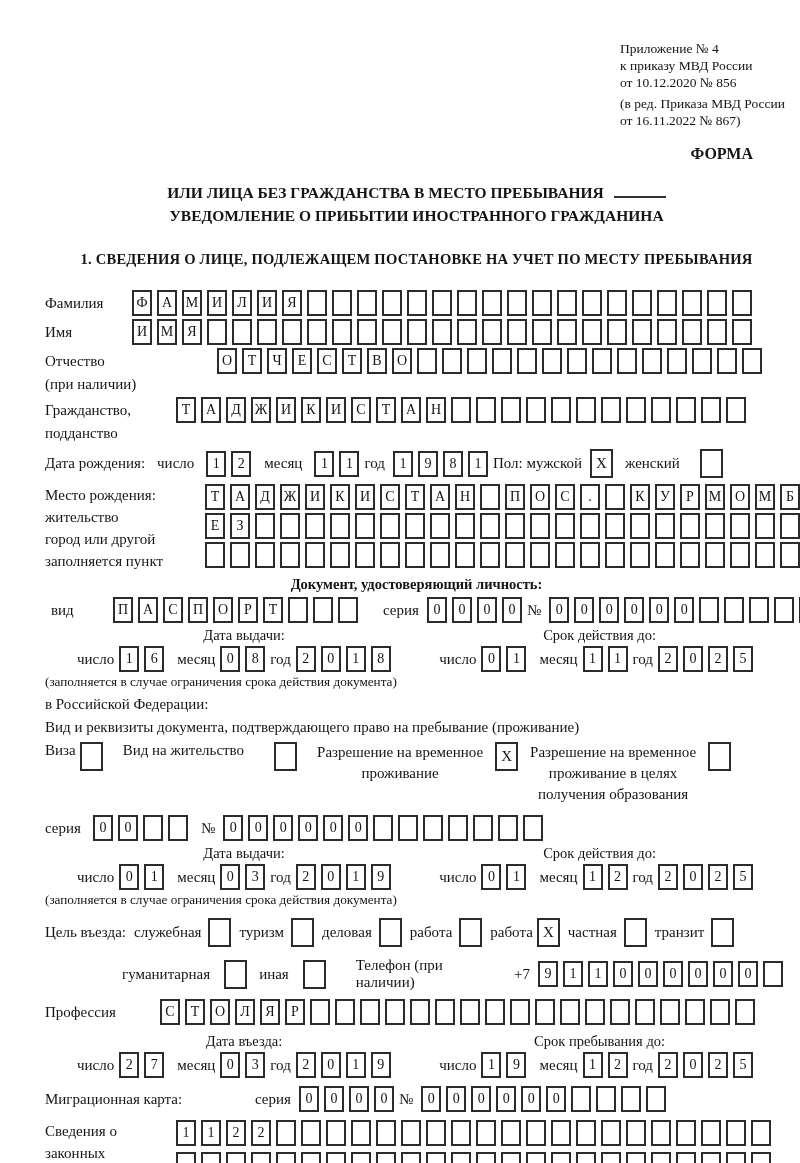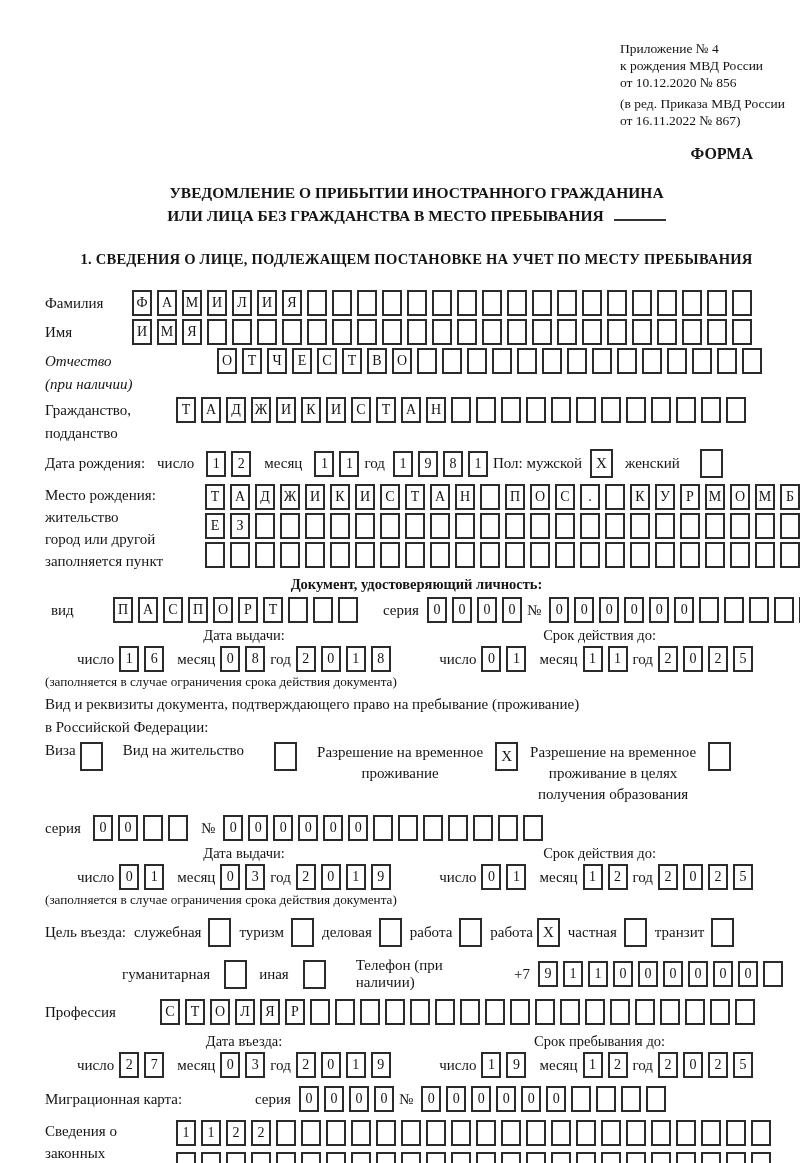--- a/index.html
+++ b/index.html
@@ -50,34 +50,34 @@
   .pitem{display:flex;align-items:center;}
   .pitem .cbox{margin-left:7px;}
 </style>
 </head>
 <body>
 
 <div class="page">
 
   <div class="hdr-ref">
     <div>Приложение № 4</div>
-    <div>к рождения МВД России</div>
+    <div>к приказу МВД России</div>
     <div>от 10.12.2020 № 856</div>
     <div class="gap"></div>
     <div>(в ред. Приказа МВД России</div>
     <div>от 16.11.2022 № 867)</div>
   </div>
 
   <div class="forma">ФОРМА</div>
 
   <div class="title">
-    <div>УВЕДОМЛЕНИЕ О ПРИБЫТИИ ИНОСТРАННОГО ГРАЖДАНИНА</div>
     <div>
       <span>ИЛИ ЛИЦА БЕЗ ГРАЖДАНСТВА В МЕСТО ПРЕБЫВАНИЯ</span><span class="blankline"></span>
     </div>
+    <div>УВЕДОМЛЕНИЕ О ПРИБЫТИИ ИНОСТРАННОГО ГРАЖДАНИНА</div>
   </div>
 
   <div class="sec-head">1. СВЕДЕНИЯ О ЛИЦЕ, ПОДЛЕЖАЩЕМ ПОСТАНОВКЕ НА УЧЕТ ПО МЕСТУ ПРЕБЫВАНИЯ</div>
 
   <div class="row">
     <span class="lbl" style="width:87px;">Фамилия</span>
     <span class="cells">
         <span class="cell">Ф</span>
         <span class="cell">А</span>
         <span class="cell">М</span>
@@ -131,21 +131,21 @@
         <span class="cell"></span>
         <span class="cell"></span>
         <span class="cell"></span>
         <span class="cell"></span>
         <span class="cell"></span>
         <span class="cell"></span>
       </span>
   </div>
 
   <div class="row-top">
-    <span class="lblcol" style="width:172px;font-style:italic;">
+    <span class="lblcol" style="width:172px;">
       <span class="lh26">Отчество</span>
       <span class="lh20">(при наличии)</span>
     </span>
     <span class="cells">
         <span class="cell">О</span>
         <span class="cell">Т</span>
         <span class="cell">Ч</span>
         <span class="cell">Е</span>
         <span class="cell">С</span>
         <span class="cell">Т</span>
@@ -406,22 +406,22 @@
             <span class="cell">2</span>
             <span class="cell">0</span>
             <span class="cell">2</span>
             <span class="cell">5</span>
           </span>
       </div>
     </div>
   </div>
   <div class="note">(заполняется в случае ограничения срока действия документа)</div>
 
+  <div class="mt6">в Российской Федерации:</div>
   <div class="mt6">Вид и реквизиты документа, подтверждающего право на пребывание (проживание)</div>
-  <div class="mt6">в Российской Федерации:</div>
 
   <div class="res-row">
     <div class="res-item">
       <span>Виза</span>
       <span class="cbox" style="margin-left:4px;"></span>
     </div>
     <span class="gap20"></span>
     <div class="res-item">
       <span>Вид на жительство</span>
       <span class="cbox" style="margin-left:30px;"></span>

